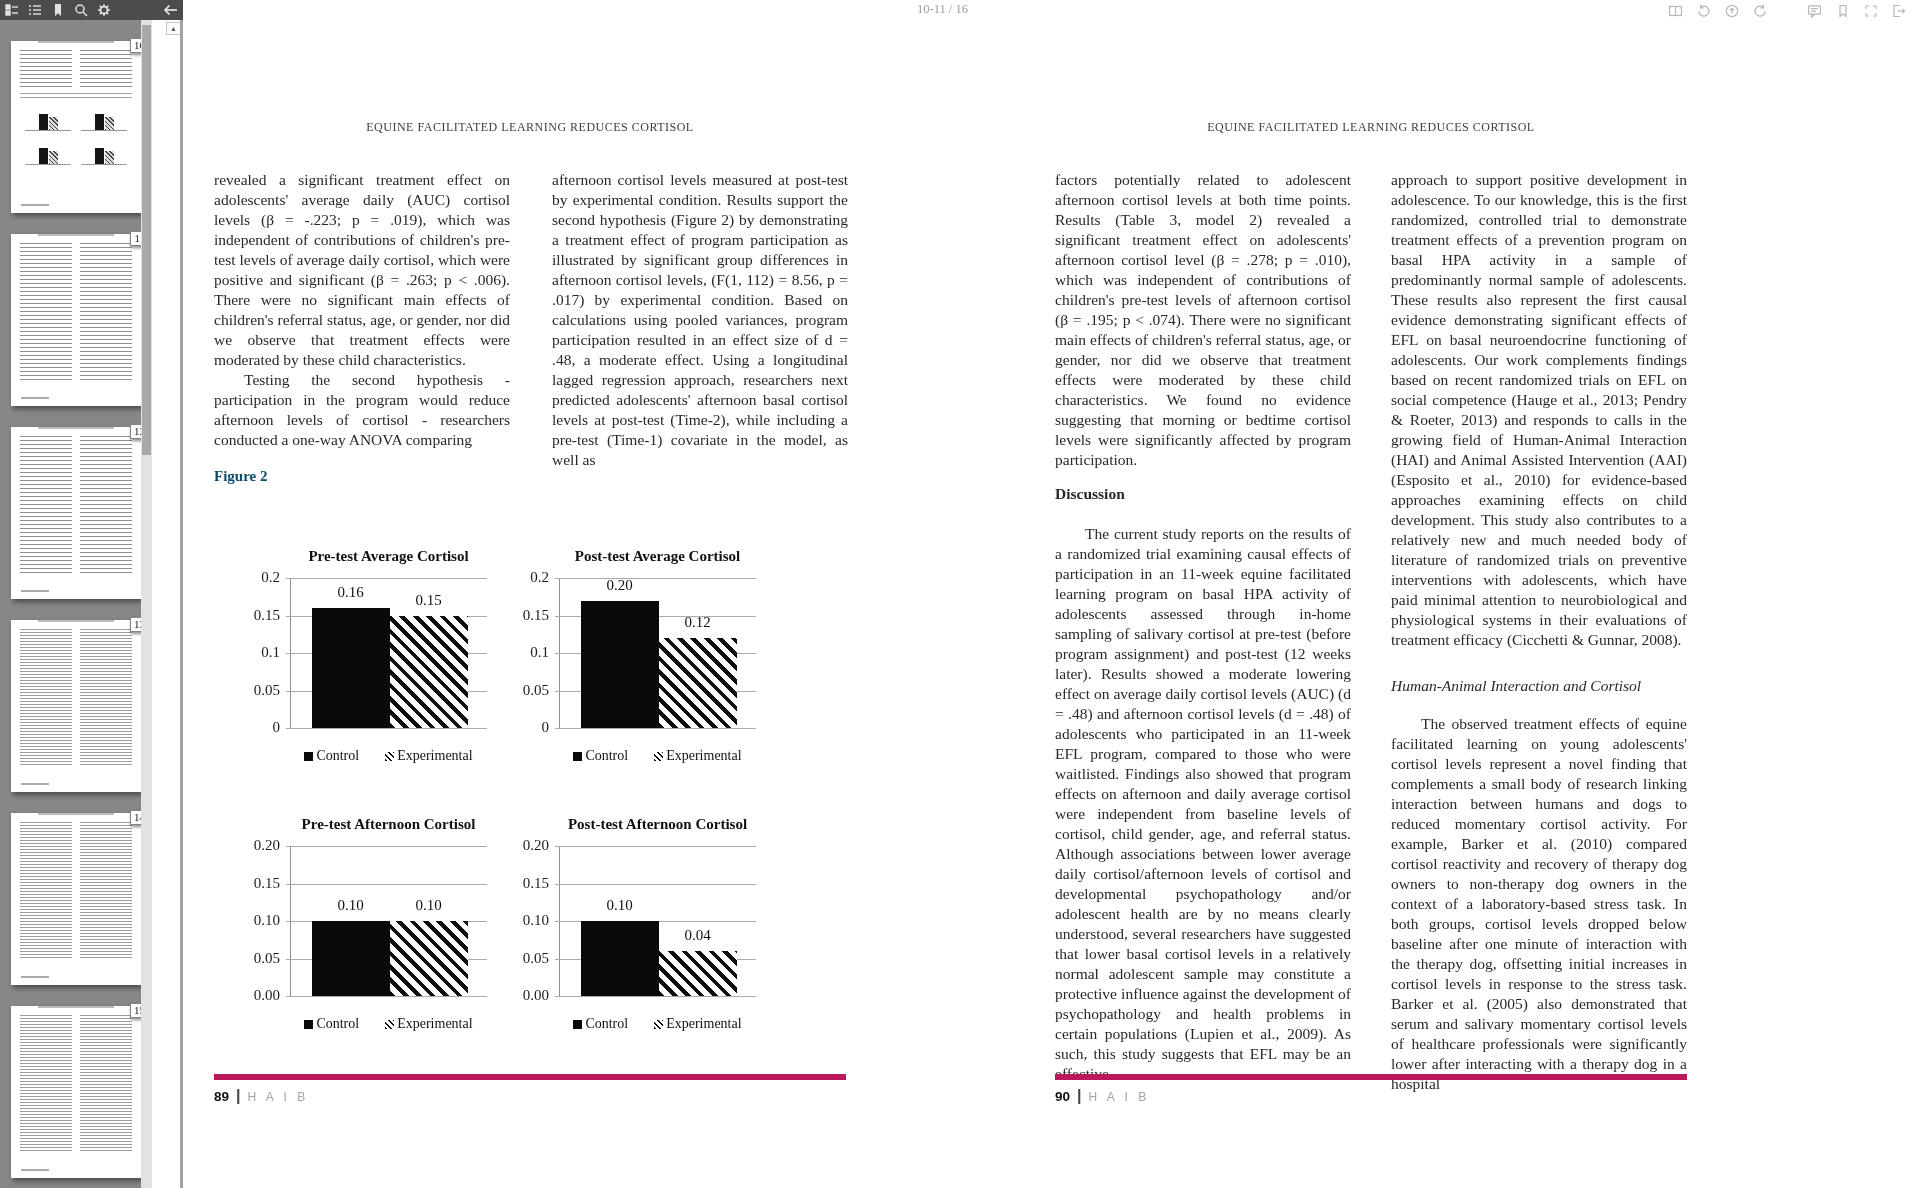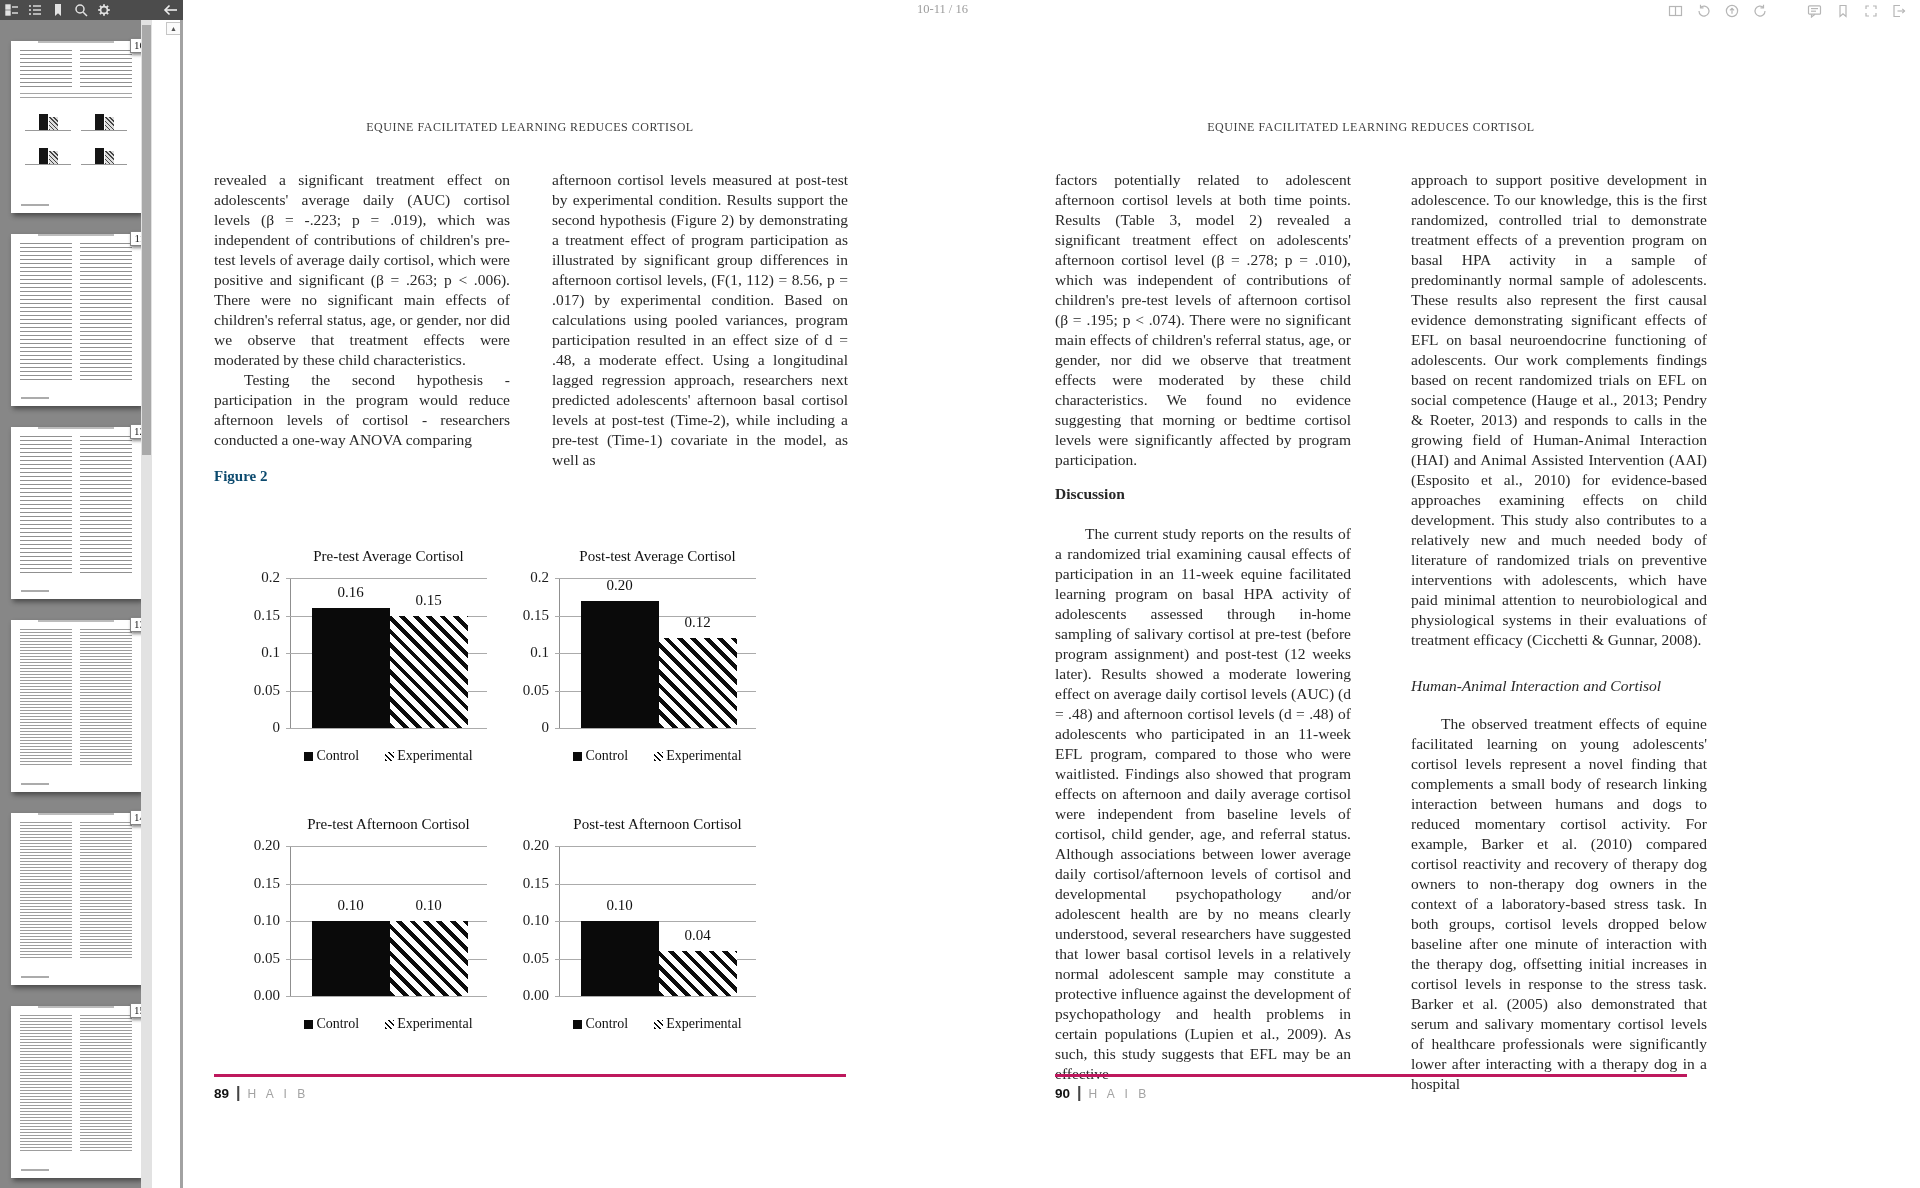--- a/index.html
+++ b/index.html
@@ -60,37 +60,37 @@
   .blk.heading { font-weight:bold; text-align:left; margin:14px 0 20px; }
   .blk.heading-italic { font-style:italic; text-align:left; margin:26px 0 18px; }
 
   .fig-label { position:absolute; left:31px; top:446px; font:bold 15px/20px "Liberation Serif", serif; color:#0c4a6e; }
   .fig-caption { position:absolute; left:31px; top:466px; width:660px; font:15px/20px "Liberation Serif", serif; color:#222; }
 
   
   #charts { position:absolute; left:57px; top:528px; display:grid; grid-template-columns:247px 247px;
             column-gap:22px; row-gap:52px; }
   .chart { width:247px; font-family:"Liberation Serif", serif; }
-  .c-title { margin:0 0 13px 50px; width:197px; text-align:center; font-weight:normal; font-size:15px; color:#111; }
+  .c-title { margin:0 0 13px 50px; width:197px; text-align:center; font-weight:bold; font-size:15px; color:#111; }
   .c-plot { position:relative; margin-left:50px; width:197px; height:150px; border-left:1px solid #8f8f8f; }
   .c-grid { position:absolute; left:-5px; right:0; height:1px; background:#ababab; }
   .c-tick { position:absolute; left:-55px; width:44px; text-align:right; font-size:15px; color:#1c1c1c; }
   .c-bar { position:absolute; bottom:0; }
   .c-bar.solid { background:#0a0a0a; }
   .c-bar.hatch { background:repeating-linear-gradient(45deg,#0c0c0c 0 4px,#fff 4px 9.5px); }
   .c-val { position:absolute; transform:translateX(-50%); font-size:15px; color:#111; white-space:nowrap; }
   .c-legend { margin:20px 0 0 50px; width:197px; display:flex; justify-content:center; gap:26px;
               font-size:14px; color:#111; }
   .c-leg-item { display:flex; align-items:center; gap:3px; }
   .sw { display:inline-block; width:9px; height:9px; }
   .sw.solid { background:#0a0a0a; }
   .sw.hatch { background:repeating-linear-gradient(45deg,#0c0c0c 0 1.5px,#fff 1.5px 4px); }
 
   
-  .footer { position:absolute; top:1054px; width:632px; border-top:3px solid #be185d; padding-top:7px; }
+  .footer { position:absolute; top:1054px; width:632px; border-top:6px solid #be185d; padding-top:7px; }
   .pg-num { font:bold 13.5px "Liberation Sans", sans-serif; color:#111; }
   .pipe { color:#444; font-weight:bold; margin:0 7px; }
   .journal { font-size:12px; color:#a3a3a3; letter-spacing:3.5px; }
 
   svg { display:block; }
 </style>
 </head>
 <body>
 
 <div id="screen">
@@ -408,21 +408,21 @@
     <div class="footer" style="left:31px;">
       <span class="pg-num">89</span><span class="pipe">|</span><span class="journal">H A I B</span>
     </div>
 
     <div class="runhead" style="left:872px;">EQUINE FACILITATED LEARNING REDUCES CORTISOL</div>
     <div class="col" style="left:872px; top:150px;">
         <p class="blk para">factors potentially related to adolescent afternoon cortisol levels at both time points. Results (Table 3, model 2) revealed a significant treatment effect on adolescents' afternoon cortisol level (β = .278; p = .010), which was independent of contributions of children's pre-test levels of afternoon cortisol (β = .195; p &lt; .074). There were no significant main effects of children's referral status, age, or gender, nor did we observe that treatment effects were moderated by these child characteristics. We found no evidence suggesting that morning or bedtime cortisol levels were significantly affected by program participation.</p>
         <p class="blk heading">Discussion</p>
         <p class="blk para indent">The current study reports on the results of a randomized trial examining causal effects of participation in an 11-week equine facilitated learning program on basal HPA activity of adolescents assessed through in-home sampling of salivary cortisol at pre-test (before program assignment) and post-test (12 weeks later). Results showed a moderate lowering effect on average daily cortisol levels (AUC) (d = .48) and afternoon cortisol levels (d = .48) of adolescents who participated in an 11-week EFL program, compared to those who were waitlisted. Findings also showed that program effects on afternoon and daily average cortisol were independent from baseline levels of cortisol, child gender, age, and referral status. Although associations between lower average daily cortisol/afternoon levels of cortisol and developmental psychopathology and/or adolescent health are by no means clearly understood, several researchers have suggested that lower basal cortisol levels in a relatively normal adolescent sample may constitute a protective influence against the development of psychopathology and health problems in certain populations (Lupien et al., 2009). As such, this study suggests that EFL may be an effective</p>
       </div>
-    <div class="col" style="left:1208px; top:150px;margin-left:20px;">
+    <div class="col" style="left:1208px; top:150px;">
         <p class="blk para">approach to support positive development in adolescence. To our knowledge, this is the first randomized, controlled trial to demonstrate treatment effects of a prevention program on basal HPA activity in a sample of predominantly normal sample of adolescents. These results also represent the first causal evidence demonstrating significant effects of EFL on basal neuroendocrine functioning of adolescents. Our work complements findings based on recent randomized trials on EFL on social competence (Hauge et al., 2013; Pendry &amp; Roeter, 2013) and responds to calls in the growing field of Human-Animal Interaction (HAI) and Animal Assisted Intervention (AAI) (Esposito et al., 2010) for evidence-based approaches examining effects on child development. This study also contributes to a relatively new and much needed body of literature of randomized trials on preventive interventions with adolescents, which have paid minimal attention to neurobiological and physiological systems in their evaluations of treatment efficacy (Cicchetti &amp; Gunnar, 2008).</p>
         <p class="blk heading-italic">Human-Animal Interaction and Cortisol</p>
         <p class="blk para indent">The observed treatment effects of equine facilitated learning on young adolescents' cortisol levels represent a novel finding that complements a small body of research linking interaction between humans and dogs to reduced momentary cortisol activity. For example, Barker et al. (2010) compared cortisol reactivity and recovery of therapy dog owners to non-therapy dog owners in the context of a laboratory-based stress task. In both groups, cortisol levels dropped below baseline after one minute of interaction with the therapy dog, offsetting initial increases in cortisol levels in response to the stress task. Barker et al. (2005) also demonstrated that serum and salivary momentary cortisol levels of healthcare professionals were significantly lower after interacting with a therapy dog in a hospital</p>
       </div>
 
     <div class="footer" style="left:872px;">
       <span class="pg-num">90</span><span class="pipe">|</span><span class="journal">H A I B</span>
     </div>
 
   </div>

